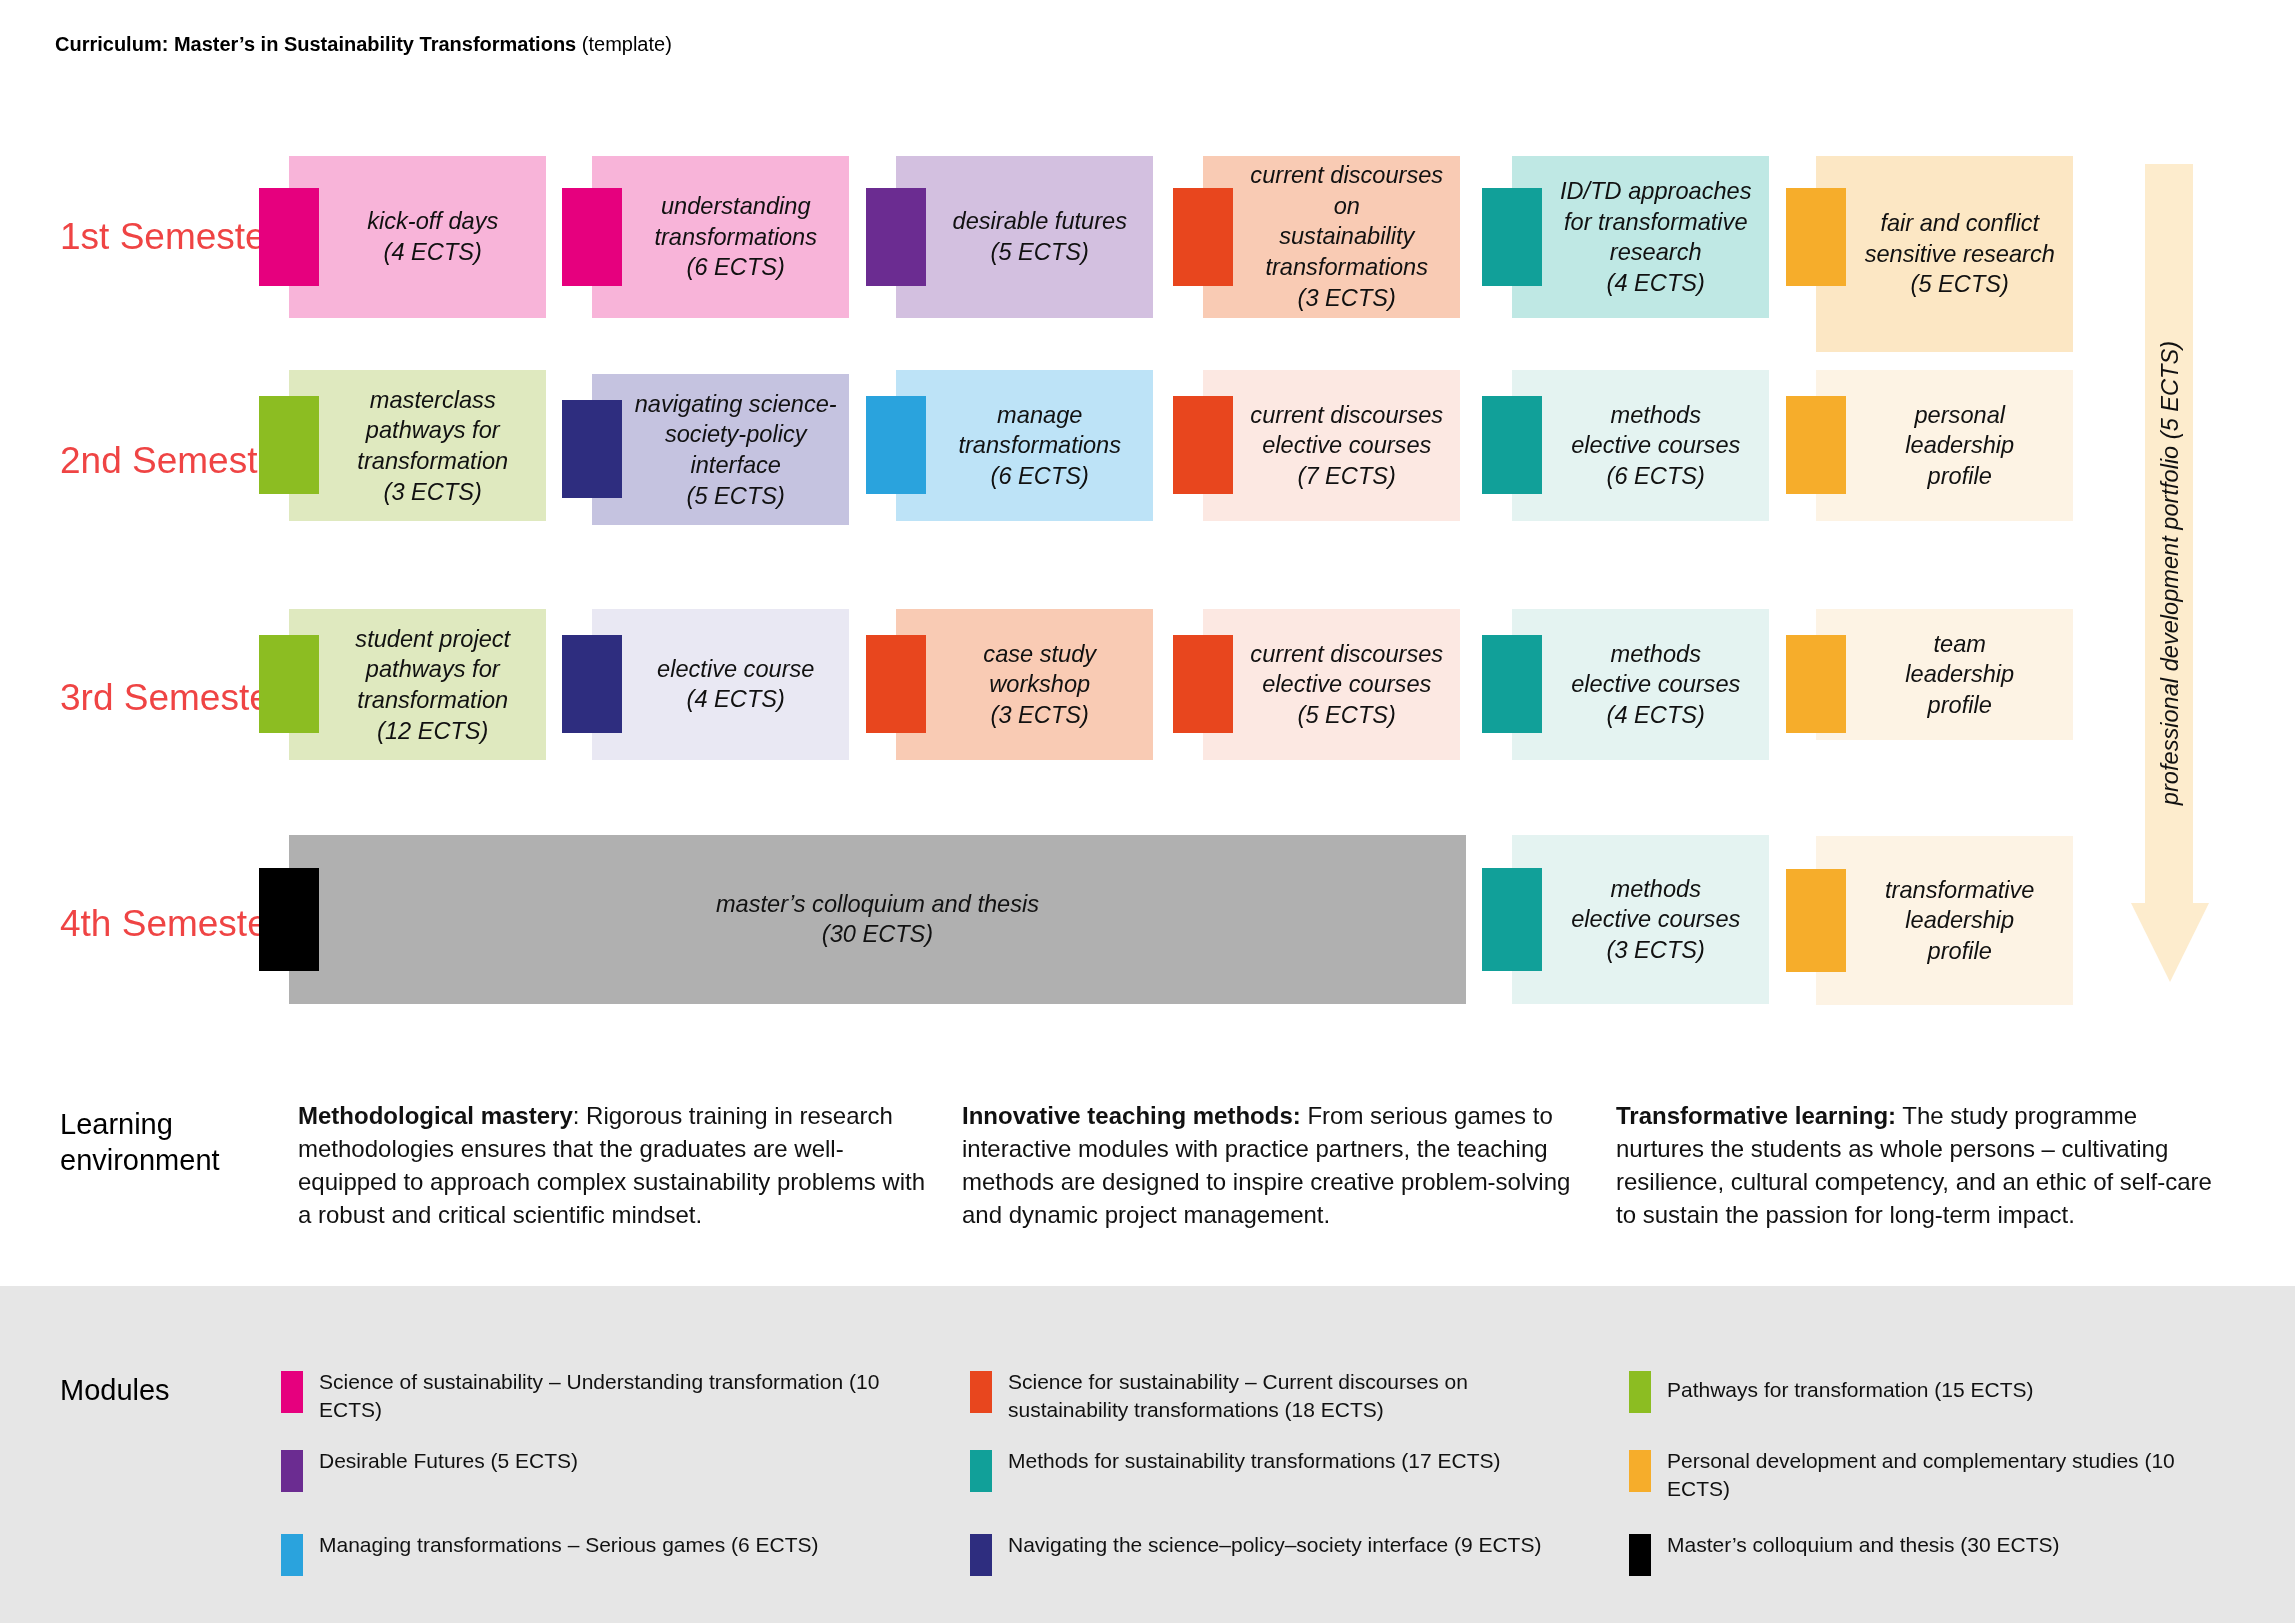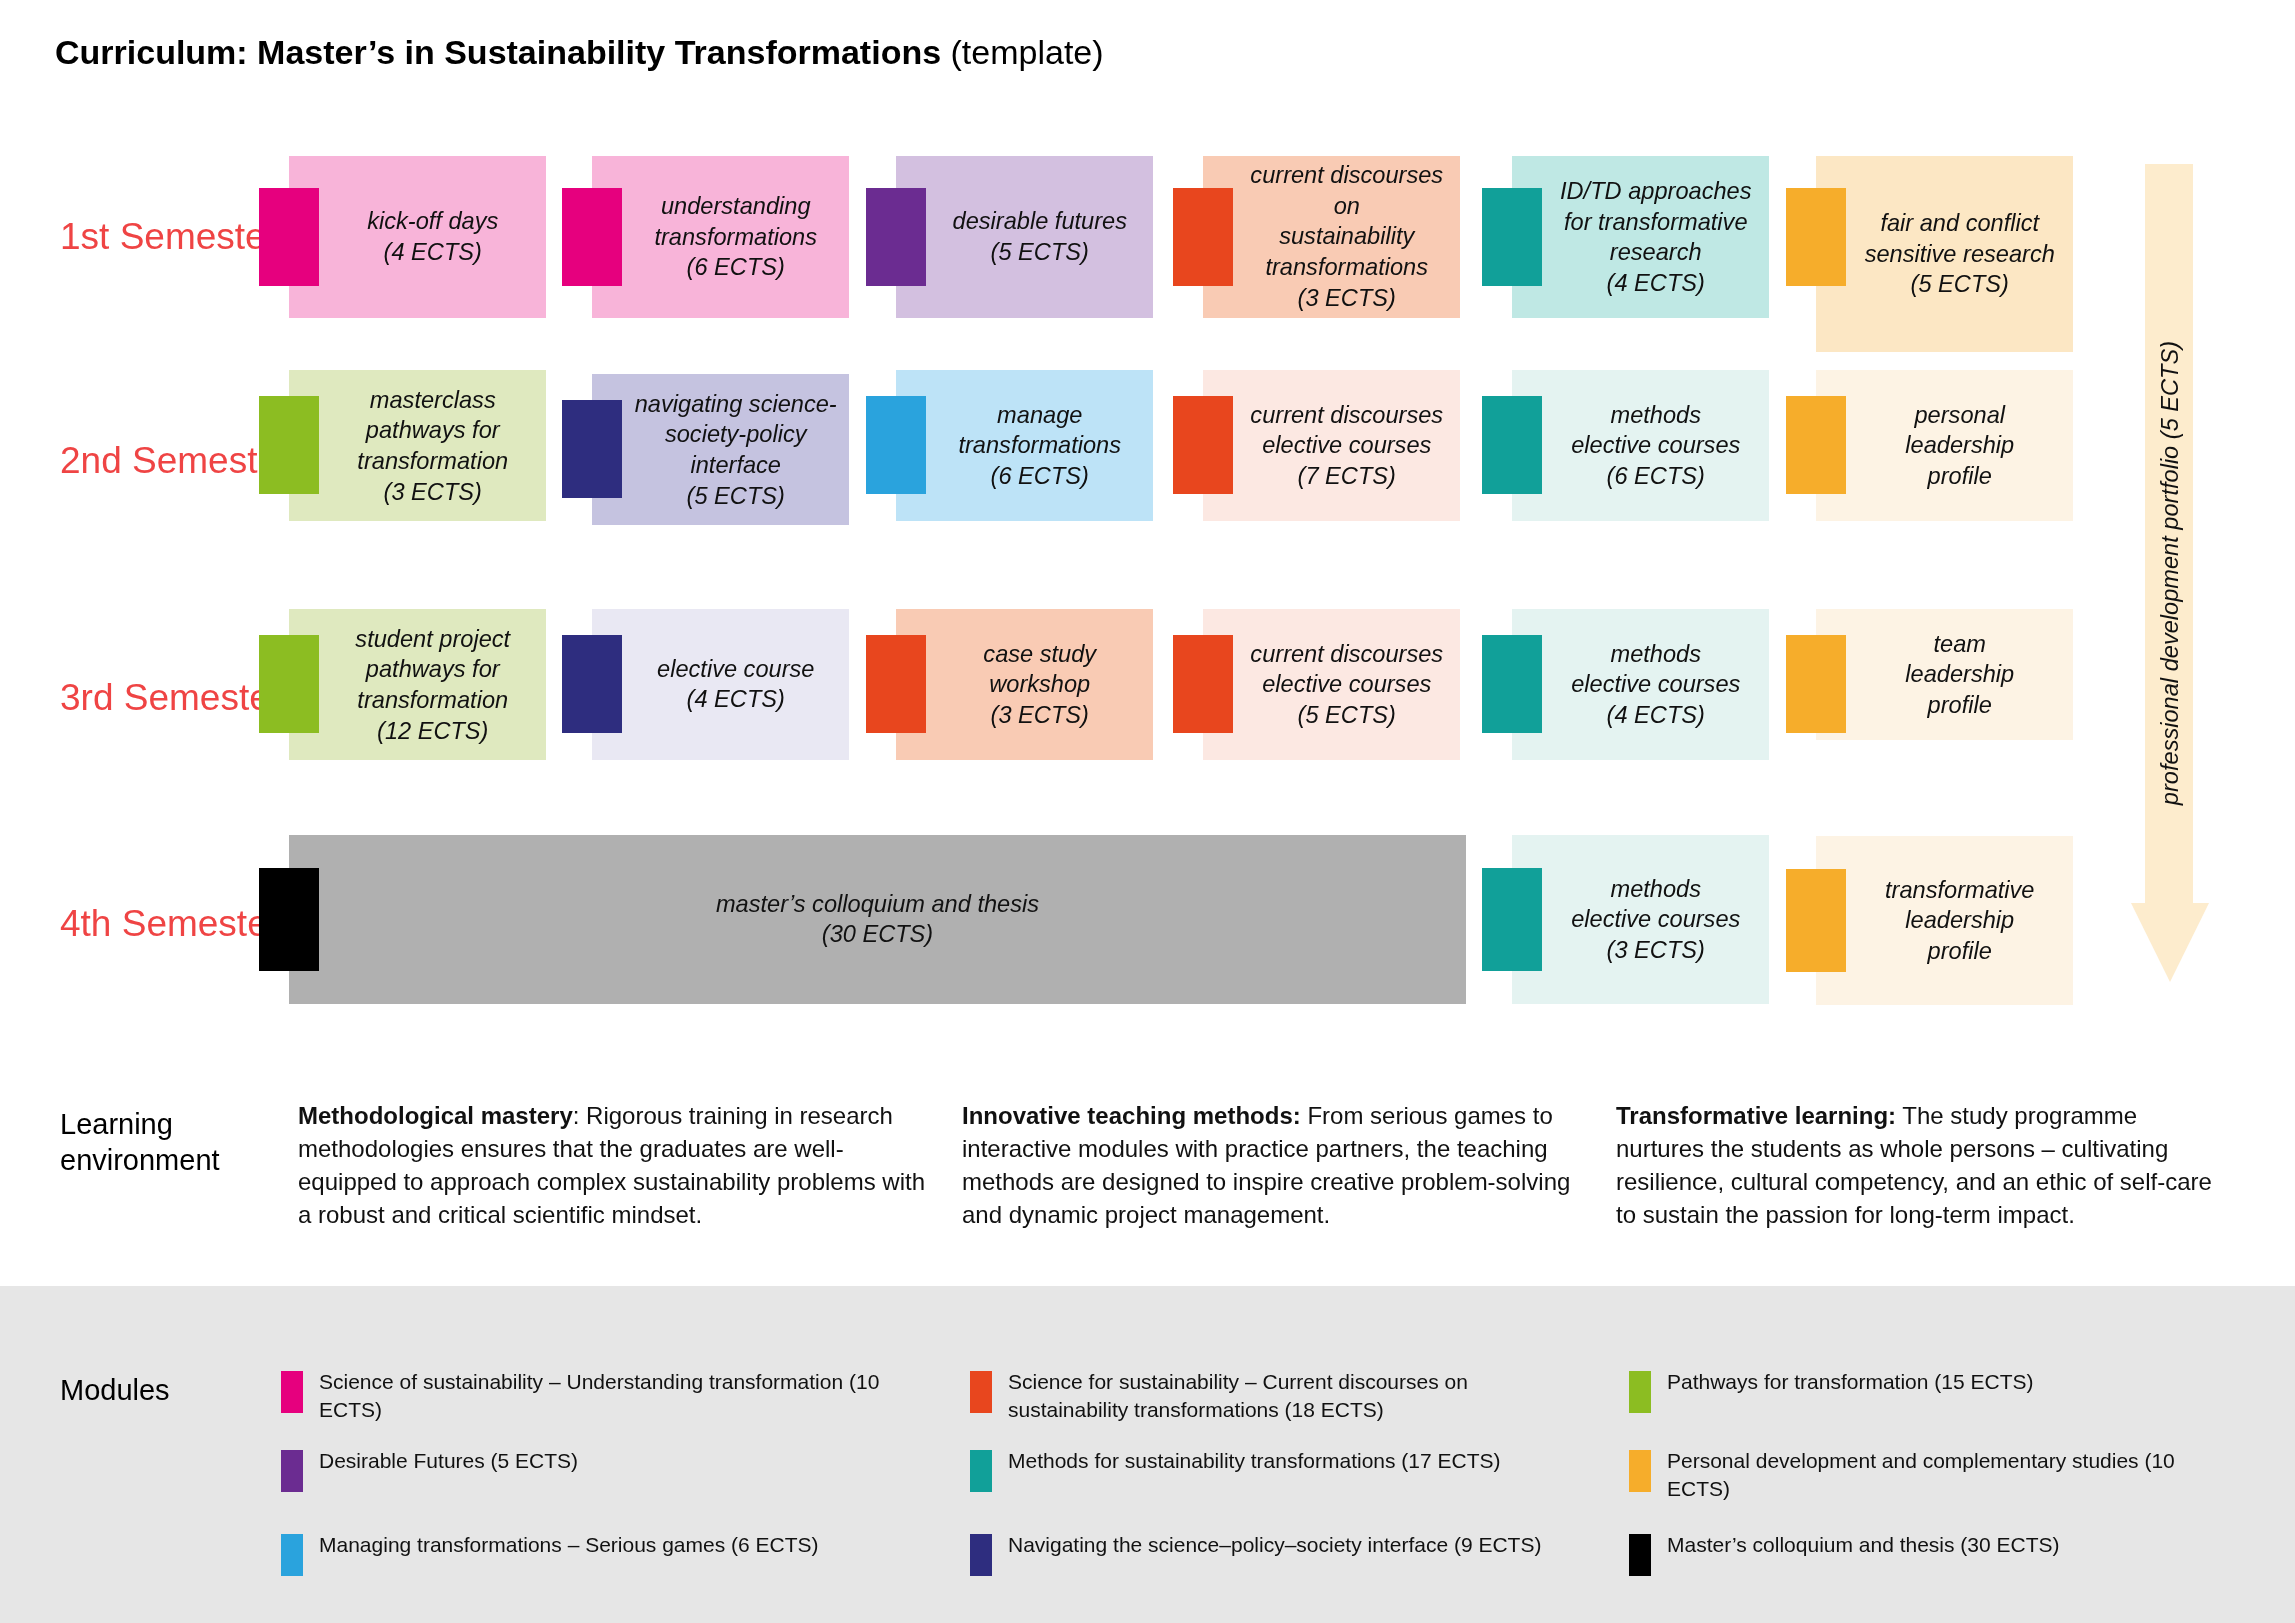--- a/index.html
+++ b/index.html
@@ -7,21 +7,21 @@
     width: 2295px; height: 1623px;
     background: #ffffff;
     font-family: "Liberation Sans", sans-serif;
     overflow: hidden;
   }
   .page { position: relative; width: 2295px; height: 1623px; background: #fff; }
 
   
   .title {
     position: absolute; left: 55px; top: 33px;
-    font-size: 34px; color: #000; white-space: nowrap;
+    font-size: 20px; color: #000; white-space: nowrap;
   }
   .title b { font-weight: 700; }
   .title span.light { font-weight: 400; }
 
   
   .row-label {
     position: absolute;
     font-size: 37px; color: #ef4444;
     white-space: nowrap;
   }
@@ -268,21 +268,21 @@
       <div class="legend-item" style="left:970px; top:1447px; width:609px;">
     <div class="legend-swatch" style="background:#11a099;"></div>
     <div class="legend-text" style="width:571px;">Methods for sustainability transformations (17 ECTS)</div>
   </div>
       <div class="legend-item" style="left:970px; top:1531px; width:609px;">
     <div class="legend-swatch" style="background:#2e2d7f;"></div>
     <div class="legend-text" style="width:571px;">Navigating the science–policy–society interface (9 ECTS)</div>
   </div>
       <div class="legend-item" style="left:1629px; top:1368px; width:589px;">
     <div class="legend-swatch" style="background:#8cbd22;"></div>
-    <div class="legend-text" style="width:551px;">Pathways for transformation (15 ECTS)</div>
+    <div class="legend-text" style="width:551px;margin-top:8px;">Pathways for transformation (15 ECTS)</div>
   </div>
       <div class="legend-item" style="left:1629px; top:1447px; width:589px;">
     <div class="legend-swatch" style="background:#f6ad2b;"></div>
     <div class="legend-text" style="width:551px;">Personal development and complementary studies (10 ECTS)</div>
   </div>
       <div class="legend-item" style="left:1629px; top:1531px; width:589px;">
     <div class="legend-swatch" style="background:#000000;"></div>
     <div class="legend-text" style="width:551px;">Master’s colloquium and thesis (30 ECTS)</div>
   </div>
     </div>

